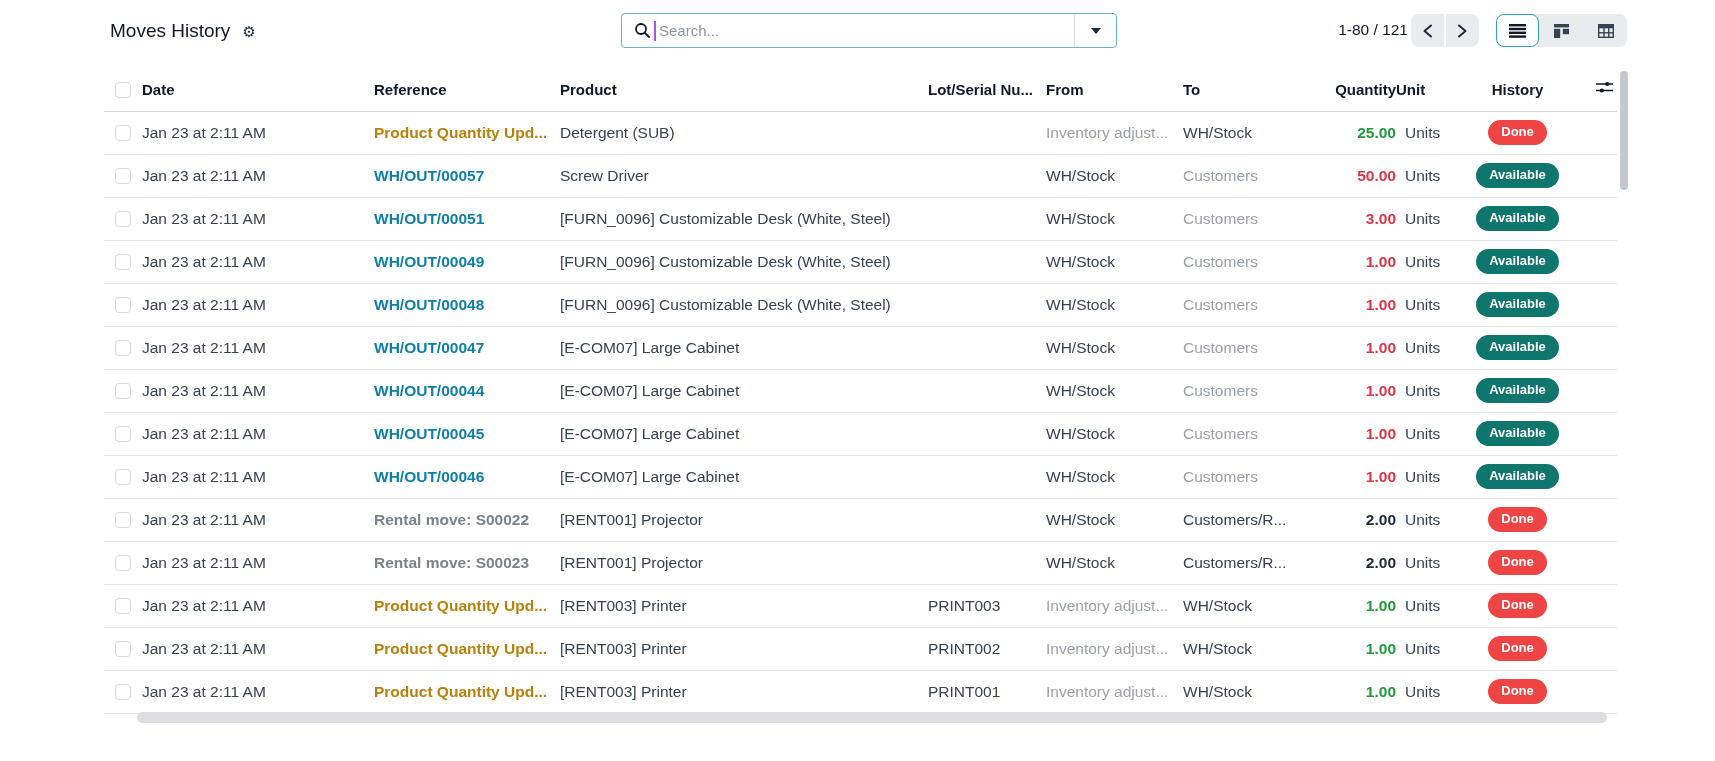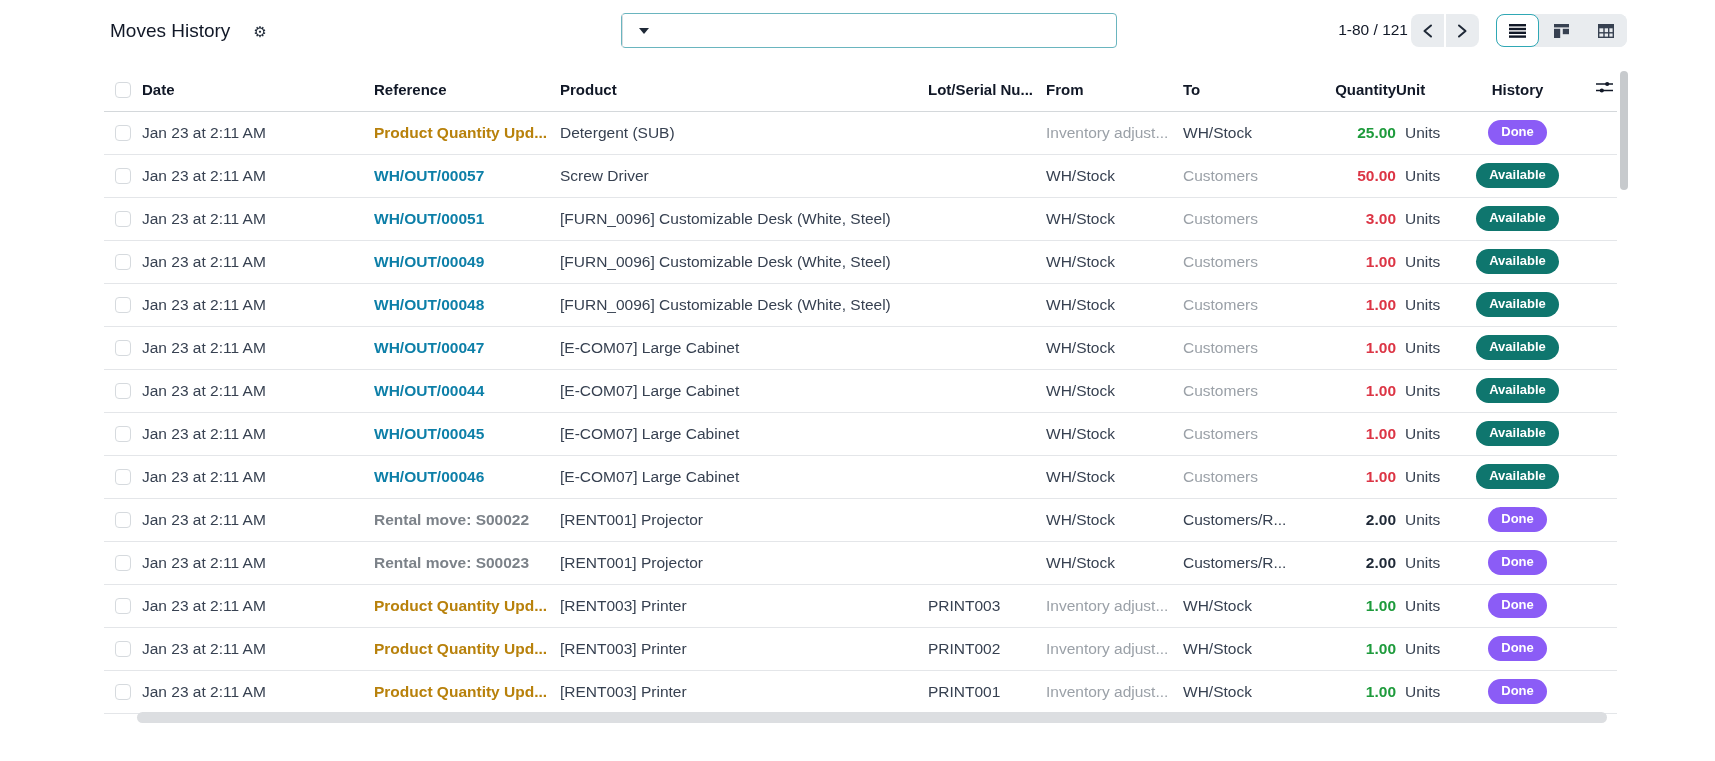--- a/index.html
+++ b/index.html
@@ -2,21 +2,21 @@
 <html><head>
 <meta charset="utf-8">
 <style>
   * { margin:0; padding:0; box-sizing:border-box; }
   html,body { background:#fff; }
   .page {
     position:relative; width:1715px; height:761px; background:#fff; overflow:hidden;
     font-family:"Liberation Sans", sans-serif; color:#374151;
   }
   
-  .title-group { position:absolute; left:110px; top:20px; display:flex; align-items:center; gap:23px; }
+  .title-group { position:absolute; left:110px; top:20px; display:flex; align-items:center; gap:12px; }
   .page-title { font-size:19px; font-weight:500; color:#111827; }
   .gear { font-size:15px; color:#1f2937; line-height:1; }
 
   .search-box {
     position:absolute; left:621px; top:13px; width:496px; height:35px;
     border:1.5px solid #6ab5bf; border-radius:4px; background:#fff;
     display:flex; align-items:stretch;
   }
   .search-main { flex:1; display:flex; align-items:center; padding-left:12px; gap:3px; }
   .search-cursor { width:2px; height:20px; background:#a855f7; }
@@ -68,38 +68,48 @@
   td.qty-c   { text-align:right; font-weight:700; }
   .qty-green { color:#1e9b3c; }
   .qty-red   { color:#dc3545; }
   .qty-dark  { color:#1f2937; }
   td.unit-c  { padding-left:9px; }
   td.status-c{ text-align:center; }
   .badge {
     display:inline-block; padding:4px 13px; border-radius:20px;
     color:#fff; font-size:13px; font-weight:700; line-height:1.25;
   }
-  .badge-done { background:#8b5cf6; }
+  .badge-done { background:#ef4444; }
   .badge-available { background:#0f766e; }
 
   
   .h-scrollbar { position:absolute; left:137px; top:712px; width:1470px; height:11px; background:#dcdee1; border-radius:6px; }
   .v-scrollbar { position:absolute; left:1620px; top:71px; width:8px; height:119px; background:#c7cacd; border-radius:4px; }
 </style>
 </head>
 <body>
 
 <div class="page">
 
   <div class="title-group">
     <span class="page-title">Moves History</span>
     <span class="gear">⚙</span>
   </div>
 
   <div class="search-box">
+    <div class="search-main">
+      <span style="display:flex;">
+        <svg width="17" height="17" viewBox="0 0 17 17">
+            <circle cx="7" cy="7" r="5" fill="none" stroke="#111827" stroke-width="1.8"></circle>
+            <line x1="10.8" y1="10.8" x2="15" y2="15" stroke="#111827" stroke-width="1.8" stroke-linecap="round"></line>
+          </svg>
+      </span>
+      <span class="search-cursor"></span>
+      <span class="search-placeholder">Search...</span>
+    </div>
     <div class="search-caret-zone">
       <span class="caret-down"></span>
     </div>
   </div>
 
   <div class="pager-range">1-80 / 121</div>
   <div class="pager-btns">
     <button class="pager-btn prev">
       <svg width="11" height="14" viewBox="0 0 11 14">
           <polyline points="9,1.5 2.5,7 9,12.5" fill="none" stroke="#1f2937" stroke-width="2" stroke-linecap="round" stroke-linejoin="round"></polyline>

